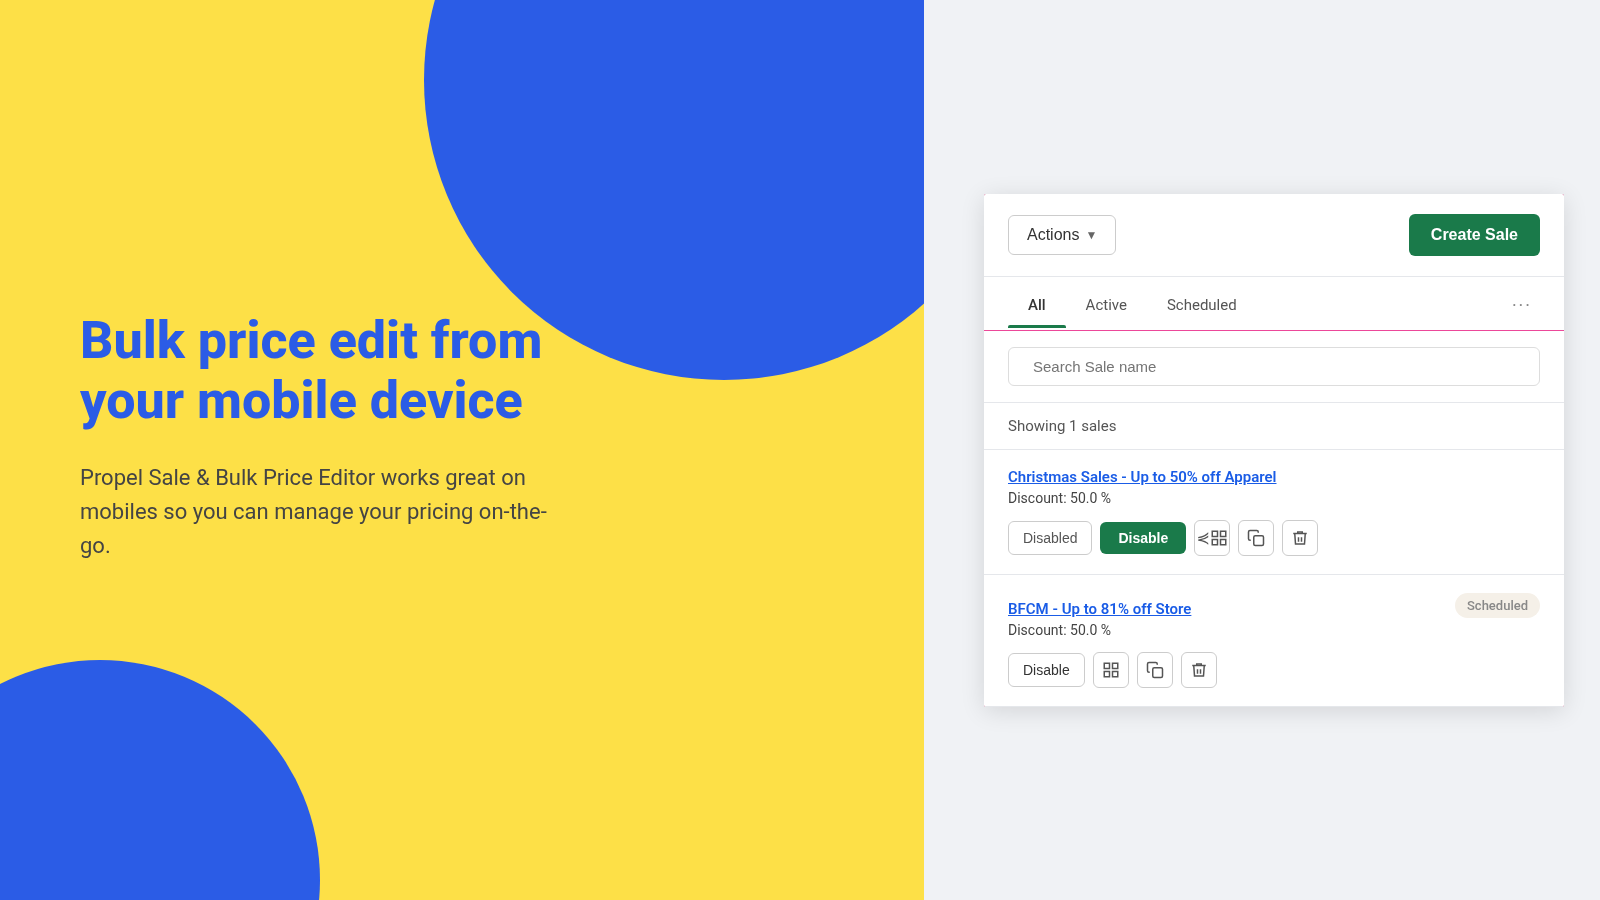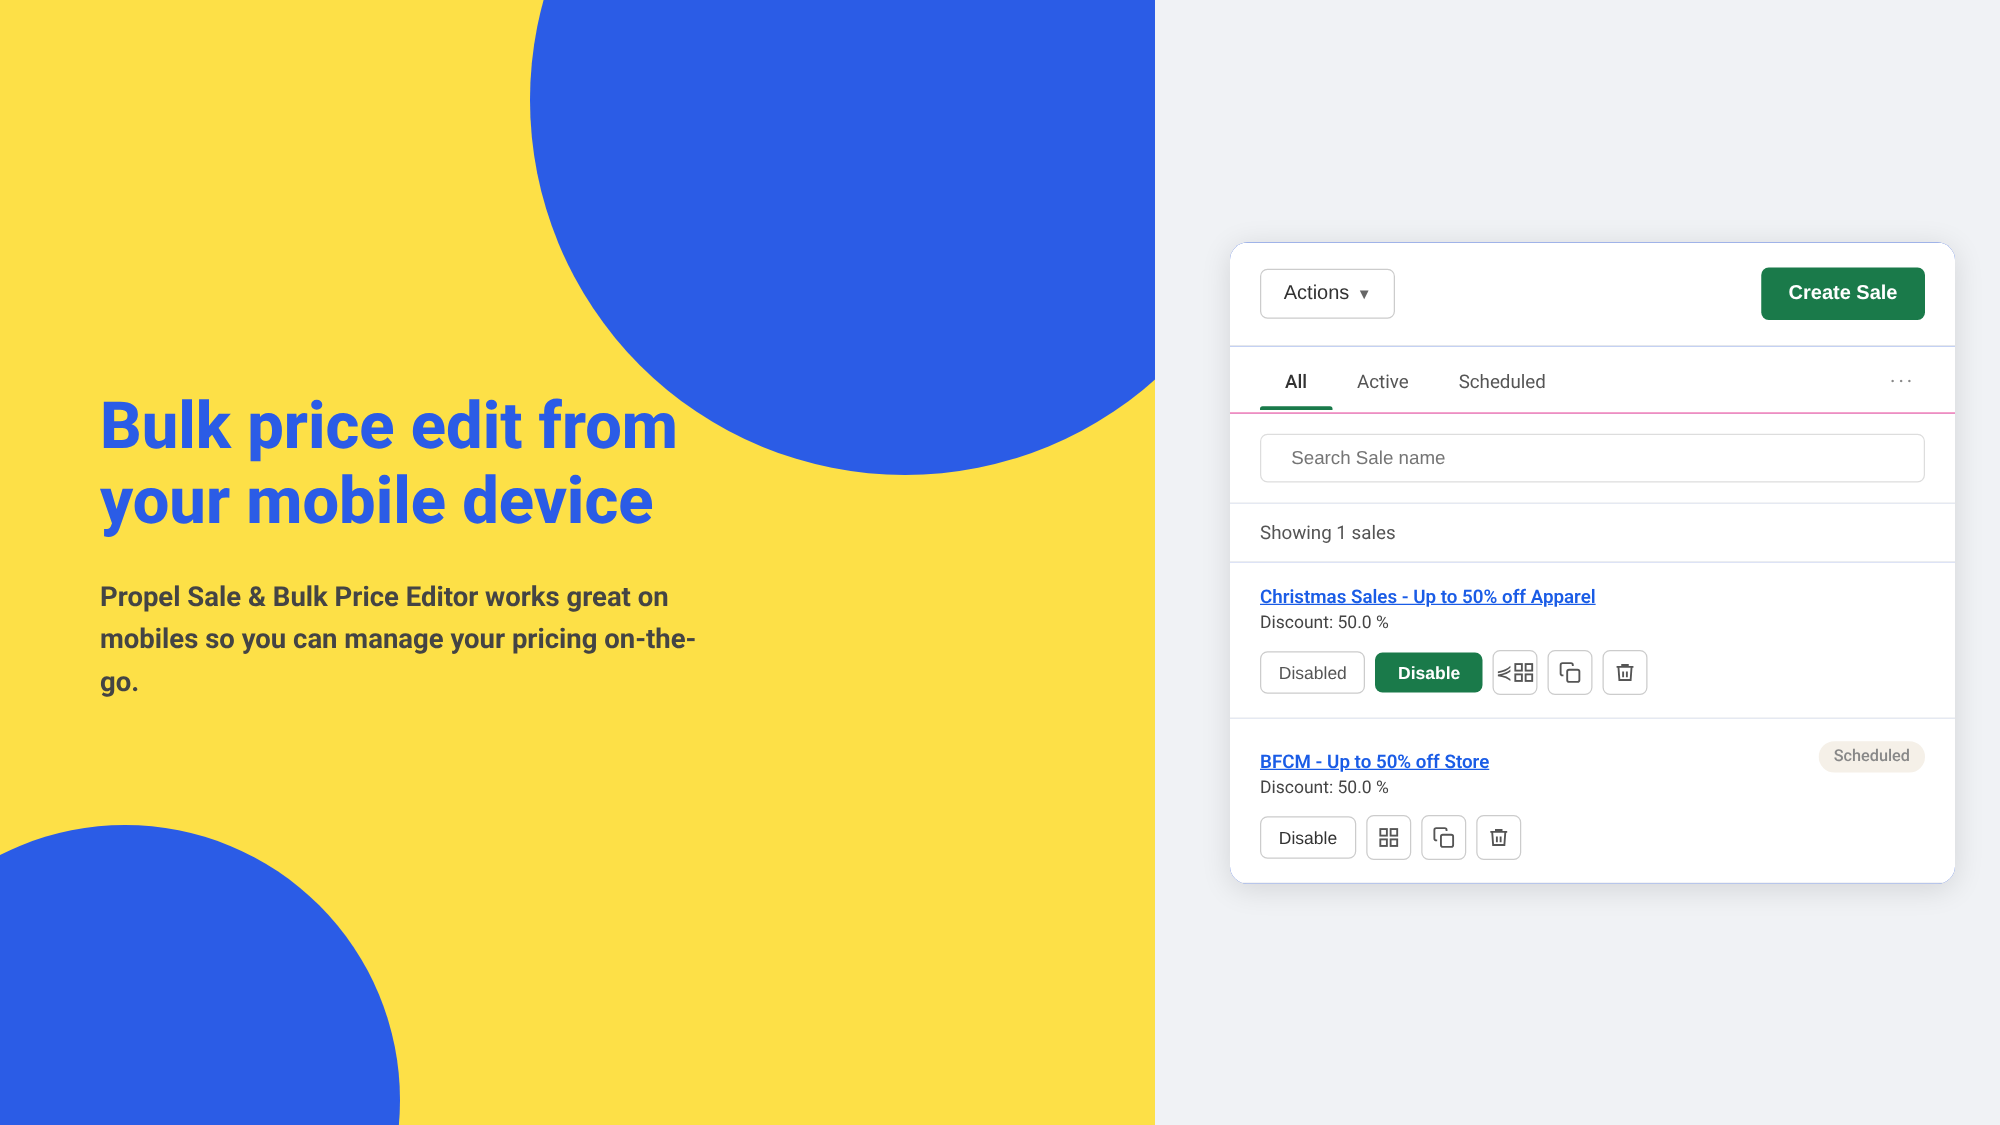--- a/index.html
+++ b/index.html
@@ -60,39 +60,39 @@
       line-height: 1.15;
       margin-bottom: 30px;
       max-width: 480px;
     }
 
     .hero-subtitle {
       font-size: 22px;
       color: #444;
       line-height: 1.55;
       max-width: 480px;
-      font-weight: 700;
+      font-weight: 400;
     }
 
     
     .right-panel {
       width: 700px;
       height: 900px;
       background: #f0f2f5;
       display: flex;
       align-items: center;
       justify-content: center;
       flex-shrink: 0;
     }
 
     
     .app-card {
       width: 580px;
-      background: #1d4ed8;
-      border-radius: 14px;
+      background: #be185d;
+      border-radius: 2px;
       box-shadow: 0 4px 24px rgba(0,0,0,0.12);
       overflow: hidden;
       max-height: 820px;
     }
 
     
     .top-bar {
       display: flex;
       align-items: center;
       justify-content: space-between;
@@ -382,21 +382,21 @@
                 <path d="M10 11v6"></path>
                 <path d="M14 11v6"></path>
                 <path d="M9 6V4h6v2"></path>
             </svg>
           </div>
         </div>
       </div>
 
       <div class="sale-item">
         <div class="sale-item-header">
-          <span class="sale-name">BFCM - Up to 50% off Store</span>
+          <span class="sale-name">BFCM - Up to 81% off Store</span>
           <span class="badge-scheduled">Scheduled</span>
         </div>
         <div class="sale-discount">Discount: 50.0 %</div>
         <div class="sale-actions">
           <button class="btn-disable">
             <span>Disable</span>
           </button>
           <div class="icon-btn" title="Edit">
             <svg width="18" height="18" viewBox="0 0 24 24" fill="none" stroke="#555" stroke-width="2">
               <rect x="3" y="3" width="7" height="7"></rect>

